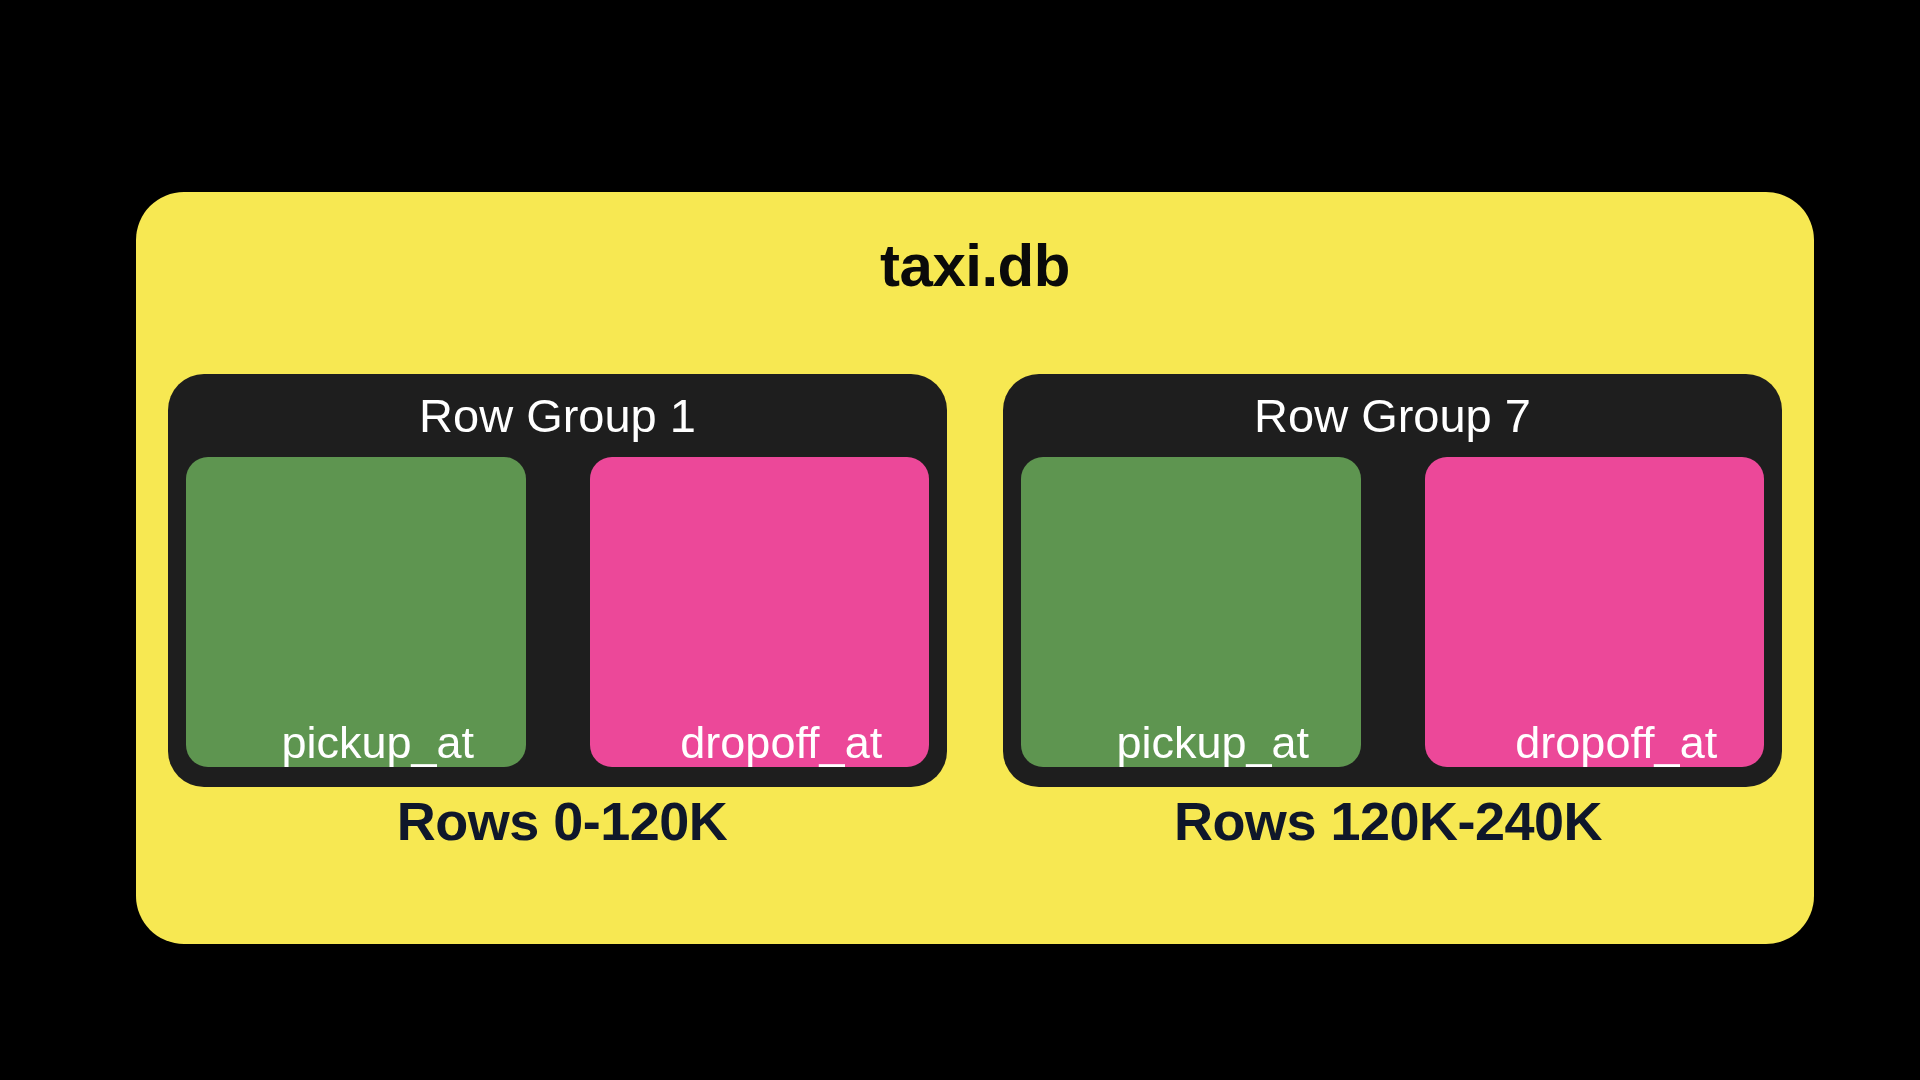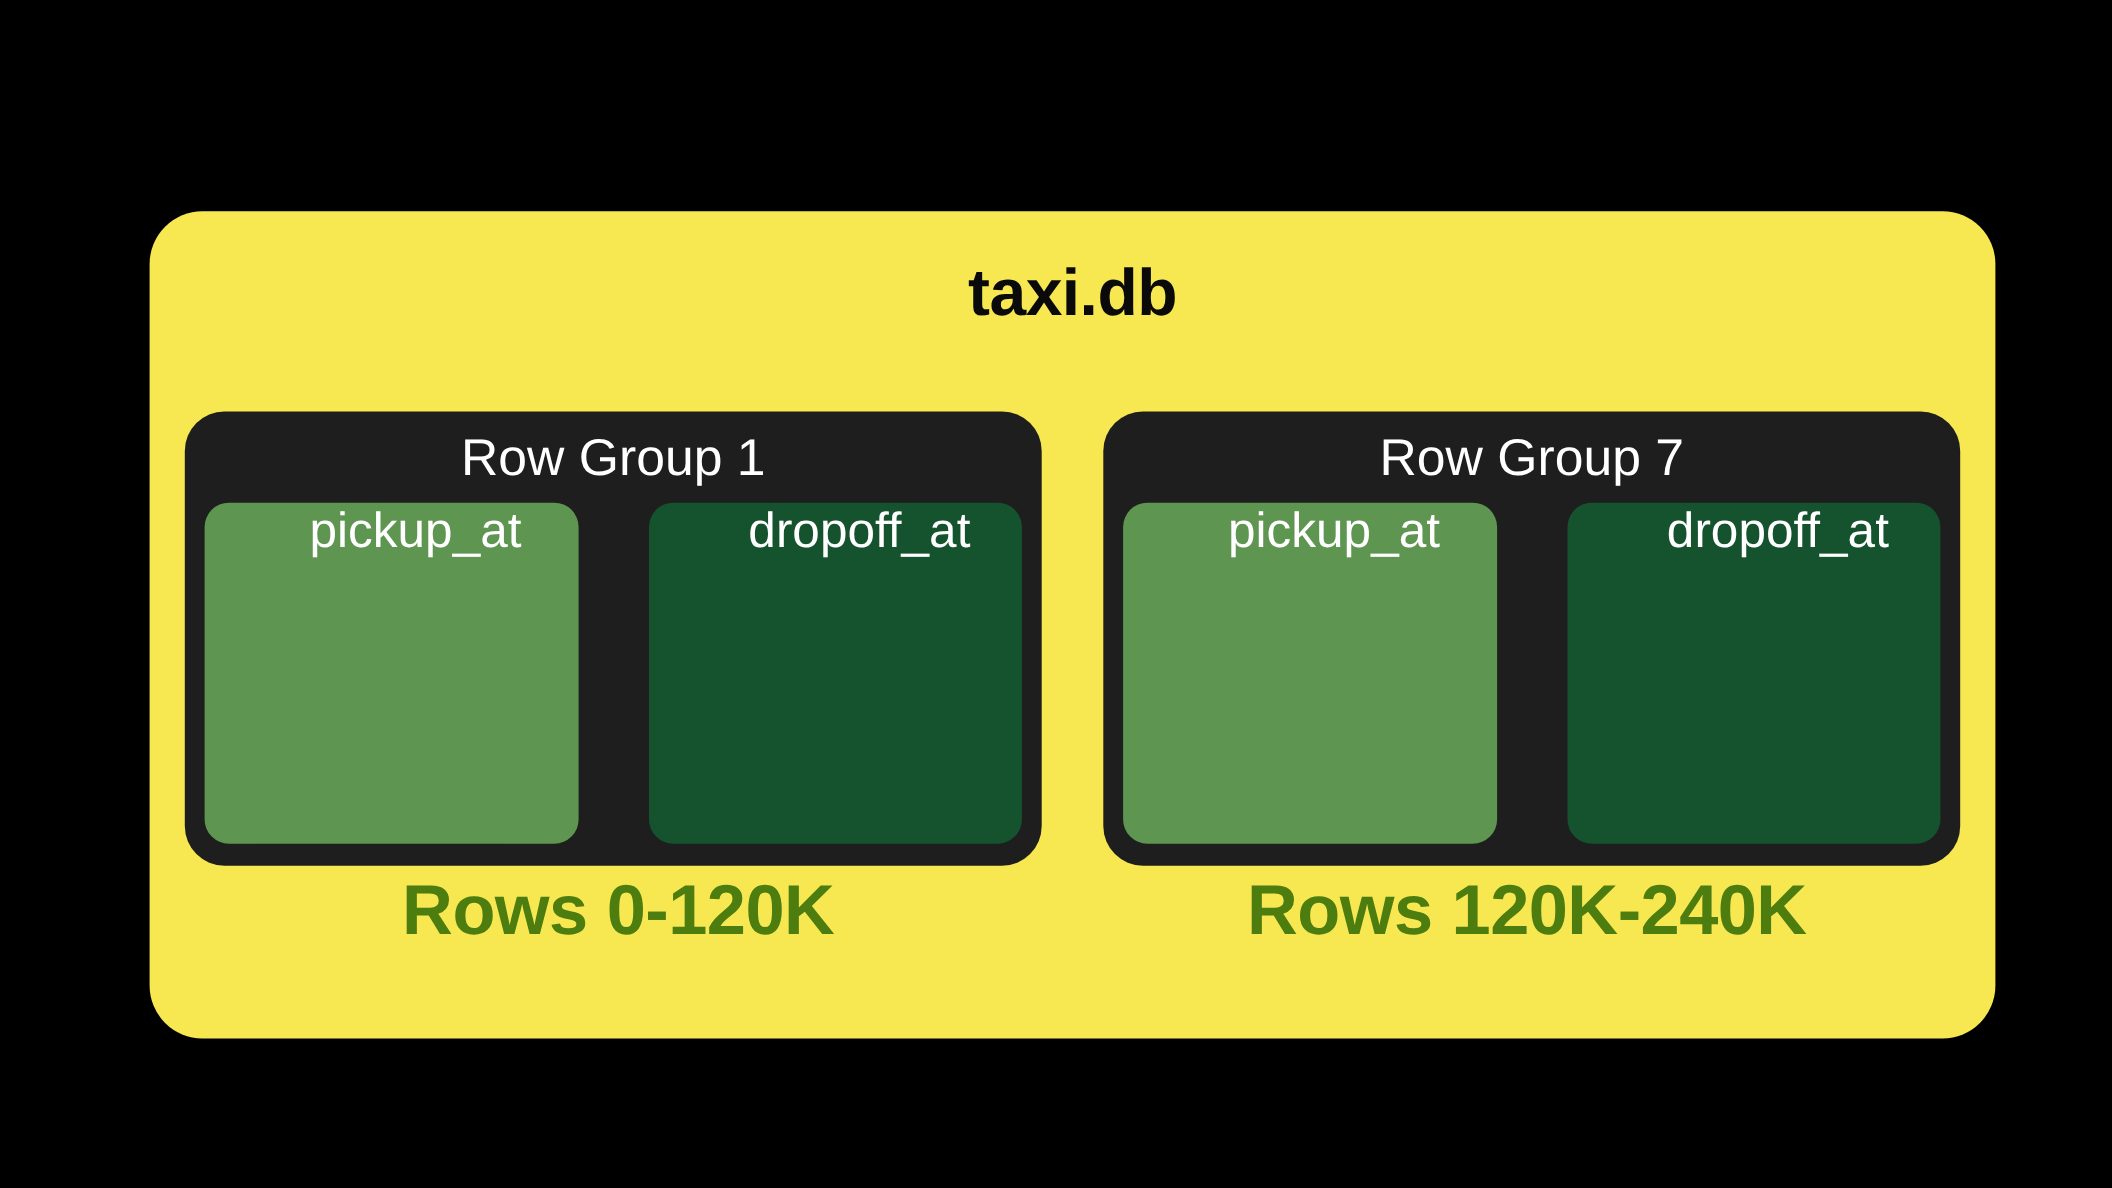--- a/index.html
+++ b/index.html
@@ -76,27 +76,27 @@
     display: flex;
     gap: 24px;
     width: 100%;
   }
 
   .column {
     flex: 1 1 0;
     height: 310px;
     border-radius: 22px;
     display: flex;
-    align-items: flex-start;
+    align-items: flex-end;
     justify-content: center;
     padding-left: 44px;
   }
 
   .column.green { background: #5E9550; }
-  .column.red   { background: #14532d; margin-left: 40px; }
+  .column.red   { background: #ec4899; margin-left: 40px; }
 
   .column-label {
     font-size: 45px;
     font-weight: normal;
     color: #FFFFFF;
     white-space: nowrap;
     line-height: 1.1;
   }
 
   
@@ -105,23 +105,23 @@
     left: 32px;
     right: 32px;
     top: 600px;
     display: flex;
     gap: 38px;
   }
 
   .range-label {
     flex: 1 1 0;
     text-align: center;
-    font-size: 64px;
+    font-size: 54px;
     font-weight: bold;
-    color: #4d7c0f;
+    color: #0f172a;
     white-space: nowrap;
     letter-spacing: -0.5px;
     line-height: 1.1;
   }
 </style>
 </head>
 <body>
 
 <div id="stage">
 

